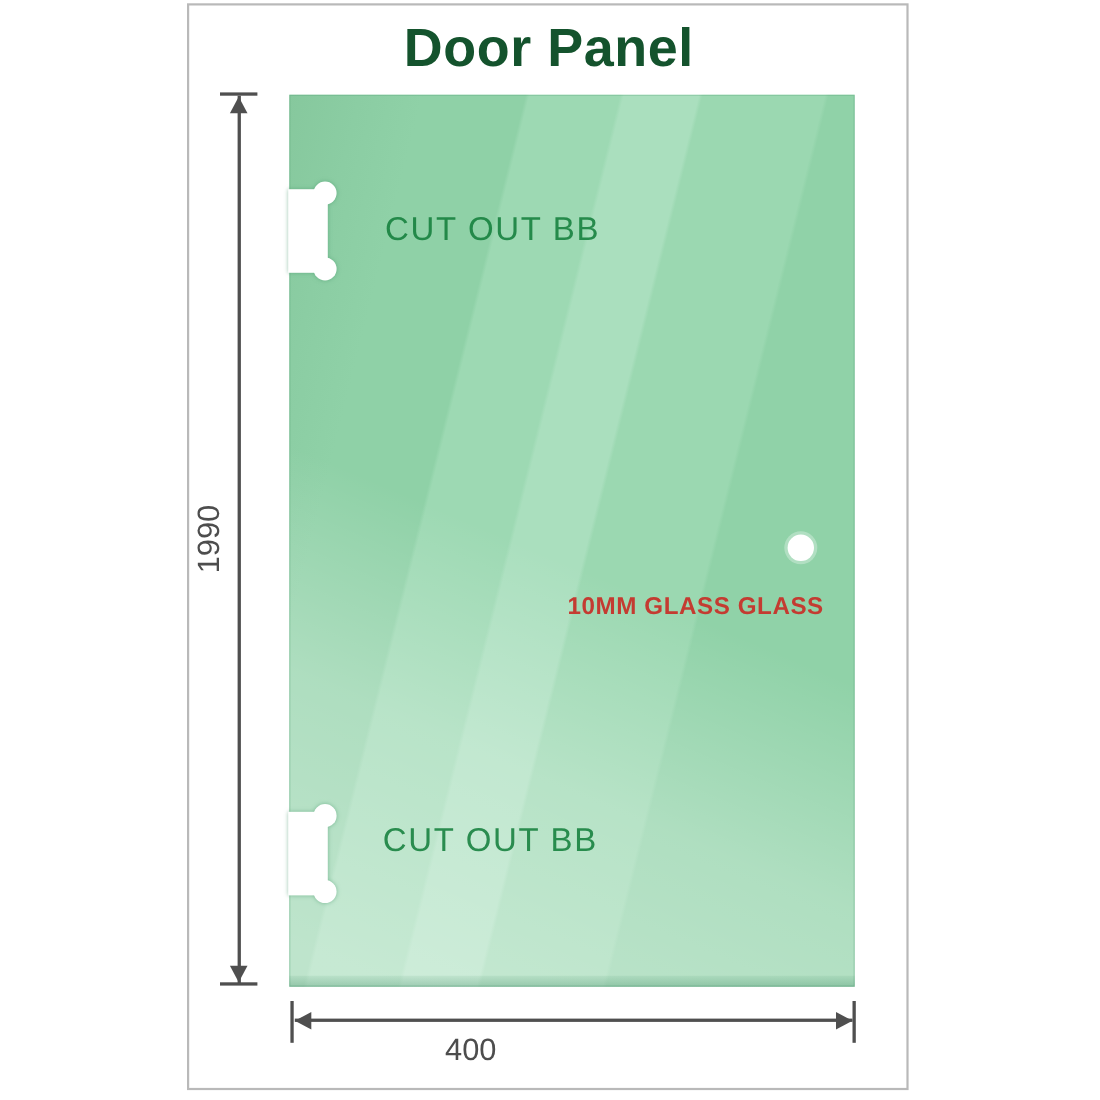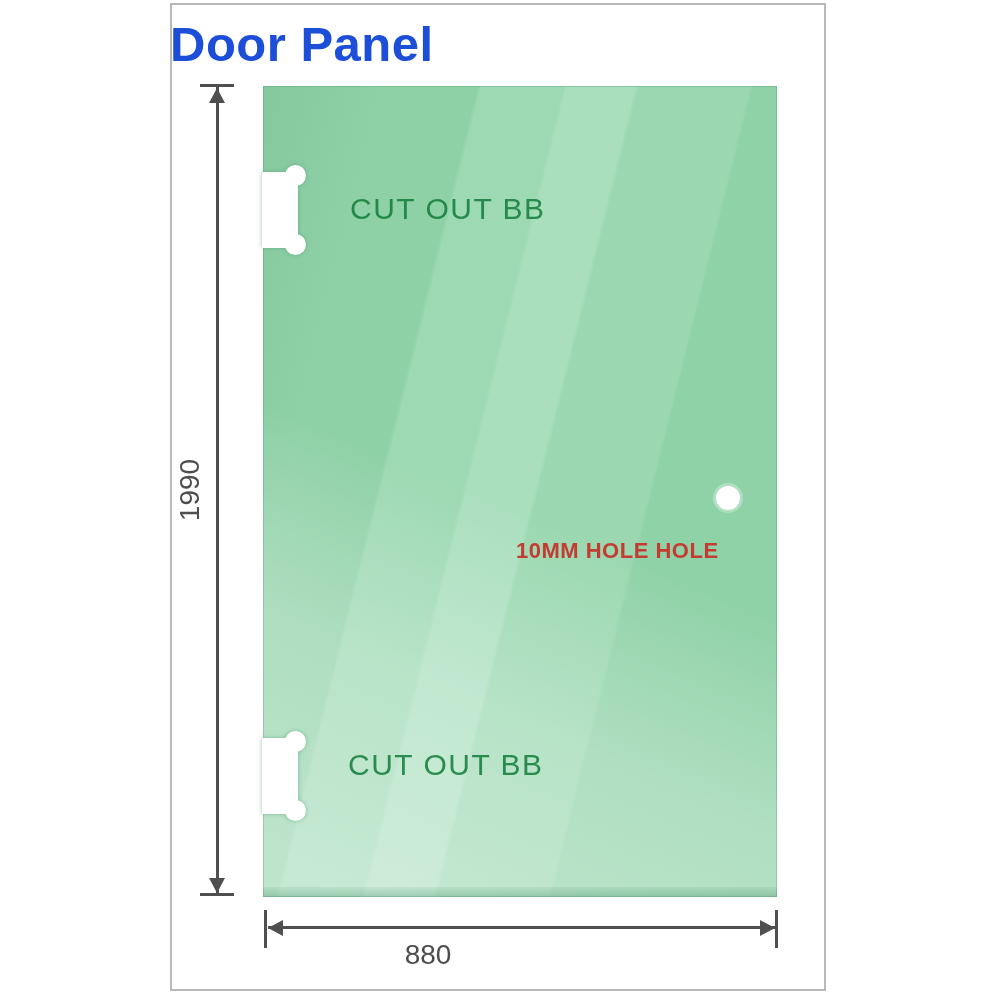--- a/index.html
+++ b/index.html
@@ -6,22 +6,22 @@
   #stage{
     position:relative;width:1000px;height:1000px;background:#ffffff;overflow:hidden;
     font-family:"Liberation Sans", sans-serif;
   }
   
   .frame{
     position:absolute;left:170px;top:3px;width:656px;height:988px;
     border:2px solid #b9b9b9;background:#ffffff;box-sizing:border-box;
   }
   .title{
-    position:absolute;left:170px;top:16px;width:658px;text-align:left;
-    font-size:49px;font-weight:bold;color:#1d4ed8;letter-spacing:0.5px;
+    position:absolute;left:170px;top:16px;width:658px;text-align:center;
+    font-size:49px;font-weight:bold;color:#14532d;letter-spacing:0.5px;
   }
   
   .glass{
     position:absolute;left:263px;top:86px;width:514px;height:811px;
     background:
       linear-gradient(203deg, rgba(255,255,255,0) 52%, rgba(255,255,255,0.28) 72%, rgba(255,255,255,0.42) 96%),
       linear-gradient(104deg,
         #86c89d 0%, #8bcda3 9%,
         #8fd1a7 17%, #8fd1a7 30%,
         #9dd9b3 30.5%, #9dd9b3 42%,
@@ -95,29 +95,29 @@
   <div class="cutout-label" style="left:350px;top:192px;">CUT OUT BB</div>
 
   <div class="cutout" style="top:738px;">
     <div class="notch"></div>
     <div class="lobe top"></div>
     <div class="lobe bottom"></div>
   </div>
   <div class="cutout-label" style="left:348px;top:748px;">CUT OUT BB</div>
 
   <div class="hole"></div>
-  <div class="hole-label">10MM HOLE HOLE</div>
+  <div class="hole-label">10MM GLASS GLASS</div>
 
   <div class="dim vline"></div>
   <div class="dim tick-top"></div>
   <div class="dim tick-bottom"></div>
   <div class="arrow arrow-up"></div>
   <div class="arrow arrow-down"></div>
   <div class="dim-label height-label">1990</div>
 
   <div class="dim hline"></div>
   <div class="dim tick-left"></div>
   <div class="dim tick-right"></div>
   <div class="arrow arrow-left"></div>
   <div class="arrow arrow-right"></div>
-  <div class="dim-label width-label">880</div>
+  <div class="dim-label width-label">400</div>
 
 </div>
 
 </body></html>

